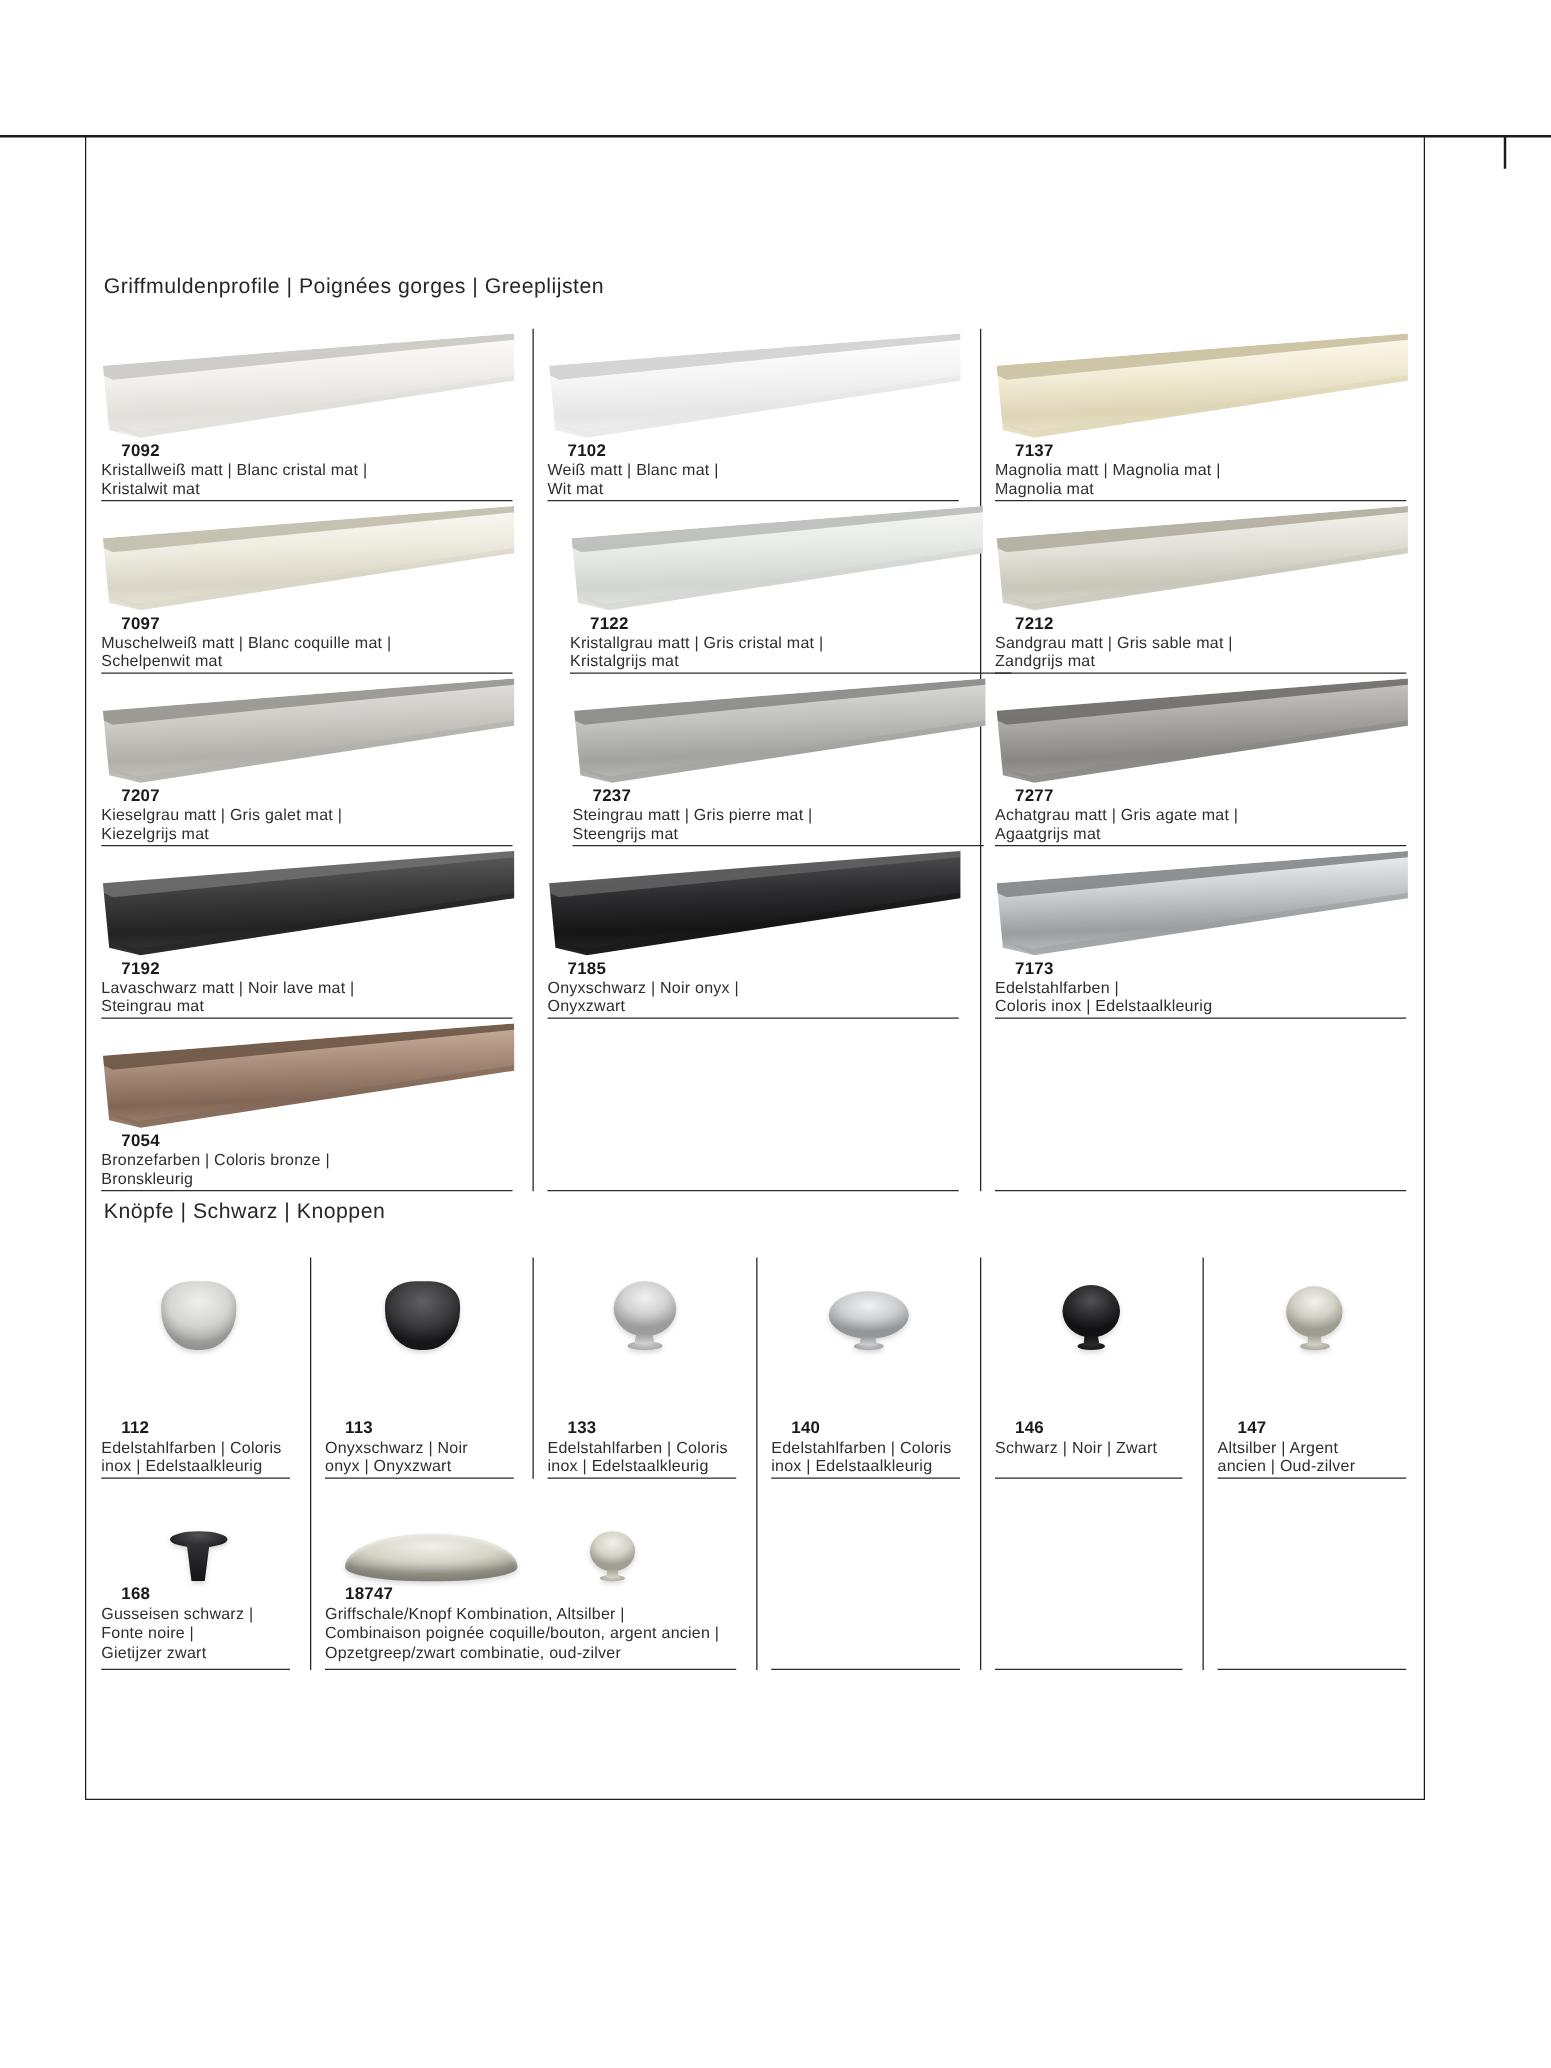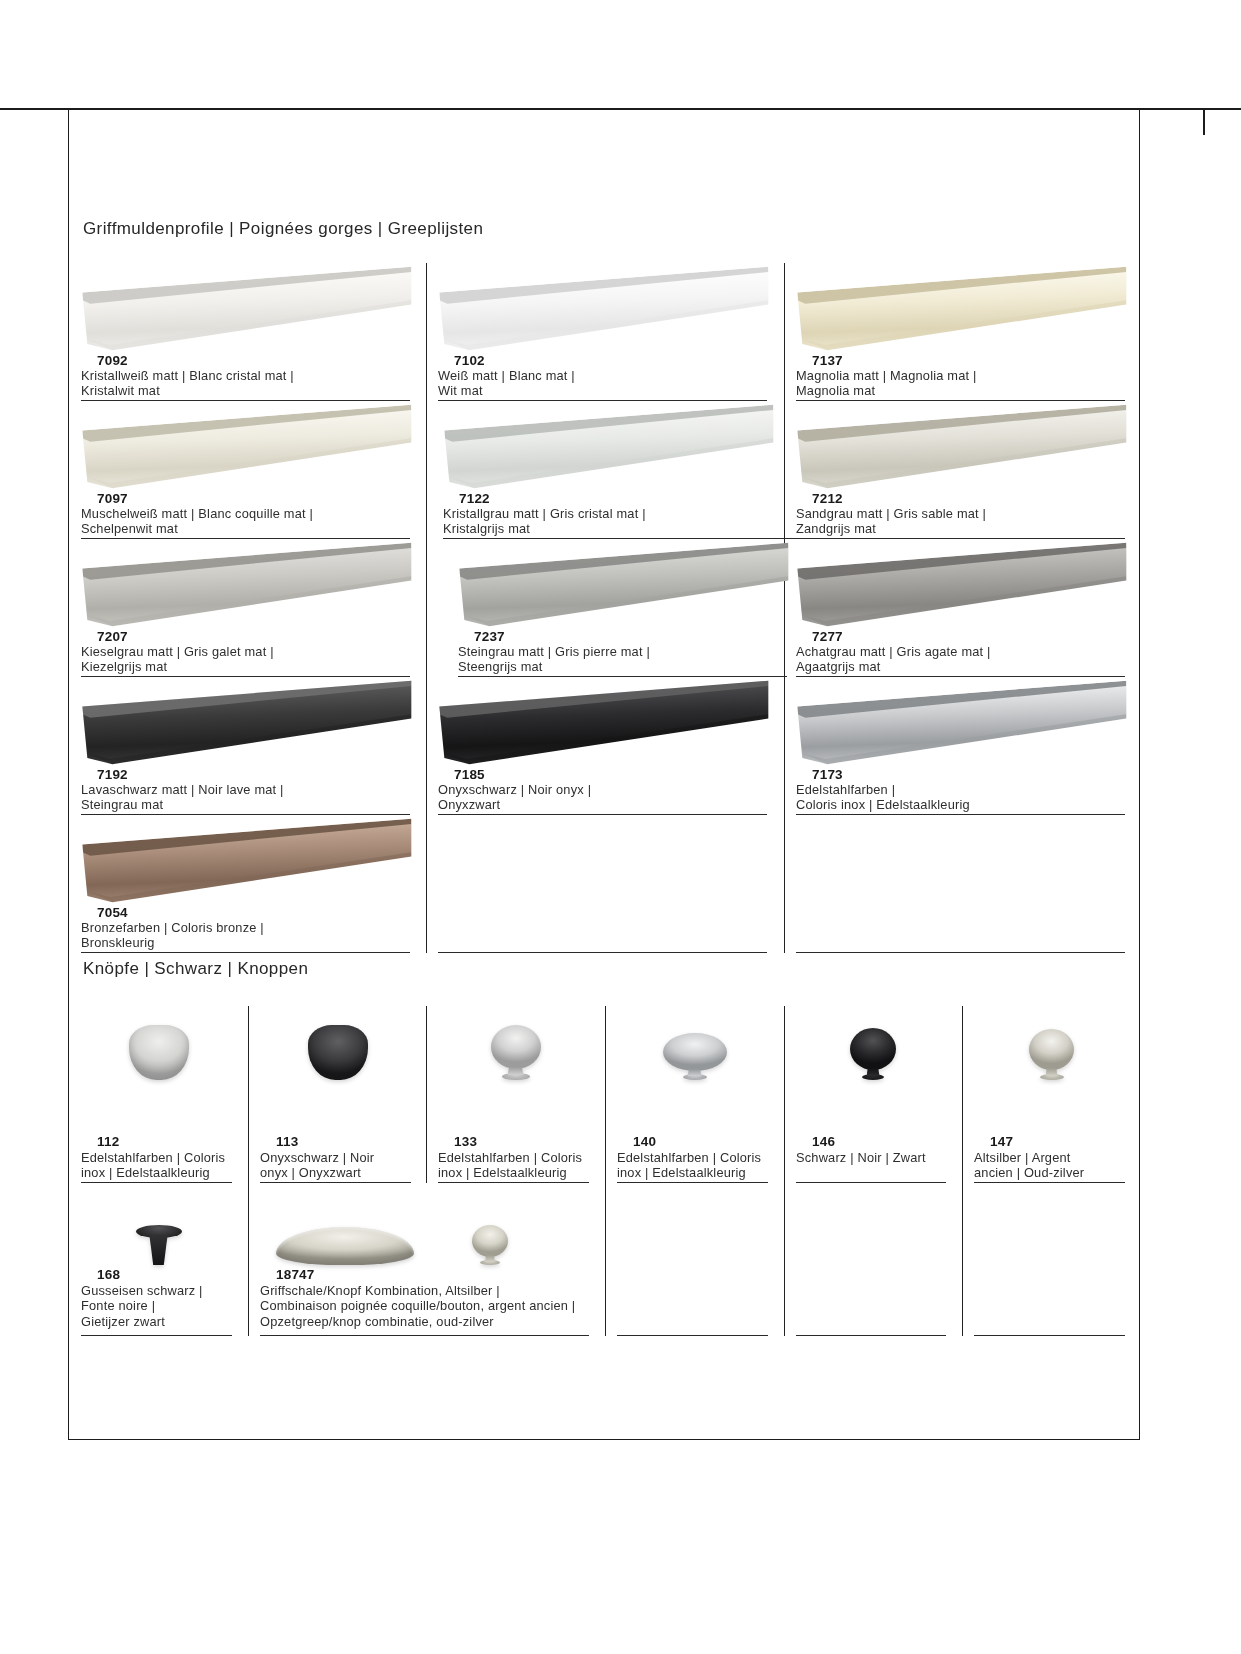--- a/index.html
+++ b/index.html
@@ -110,21 +110,21 @@
 
     <div class="pcell" style="left: 0px; top: 292px; --hi: #f9f7f0; --mid: #eeebe0; --lo: #d9d5c6; --lip: #c0bcab;">
       <div class="pimg"></div>
       <div class="ptext">
         <div class="code">7097</div>
         <div class="dline">Muschelweiß matt | Blanc coquille mat |</div>
         <div class="dline">Schelpenwit mat</div>
       </div>
       <div class="crule"></div>
     </div>
-    <div class="pcell" style="left: 362px; top: 292px; padding-left: 24px; --hi: #f5f6f4; --mid: #e8eae8; --lo: #d2d5d2; --lip: #b9bcb9;">
+    <div class="pcell" style="left: 375px; top: 292px; padding-left: 24px; --hi: #f5f6f4; --mid: #e8eae8; --lo: #d2d5d2; --lip: #b9bcb9;">
       <div class="pimg"></div>
       <div class="ptext">
         <div class="code">7122</div>
         <div class="dline">Kristallgrau matt | Gris cristal mat |</div>
         <div class="dline">Kristalgrijs mat</div>
       </div>
       <div class="crule"></div>
     </div>
     <div class="pcell" style="left: 715px; top: 292px; --hi: #f2f1eb; --mid: #e2e0d7; --lo: #c9c6ba; --lip: #b0ad9f;">
       <div class="pimg"></div>
@@ -321,21 +321,21 @@
         <div class="knob s18747k">
             <div class="kb-cap"></div>
             <div class="kb-neck"></div>
             <div class="kb-foot"></div>
           </div>
       </div>
       <div class="ktext">
         <div class="code">18747</div>
         <div class="dline">Griffschale/Knopf Kombination, Altsilber |</div>
         <div class="dline">Combinaison poignée coquille/bouton, argent ancien |</div>
-        <div class="dline">Opzetgreep/knop combinatie, oud-zilver</div>
+        <div class="dline">Opzetgreep/zwart combinatie, oud-zilver</div>
       </div>
       <div class="crule"></div>
     </div>
     <div class="hrule" style="left:548px;top:1226px;width:151px"></div>
     <div class="hrule" style="left:727px;top:1226px;width:150px"></div>
     <div class="hrule" style="left:905px;top:1226px;width:151px"></div>
 
   </div>
 </div>
 

